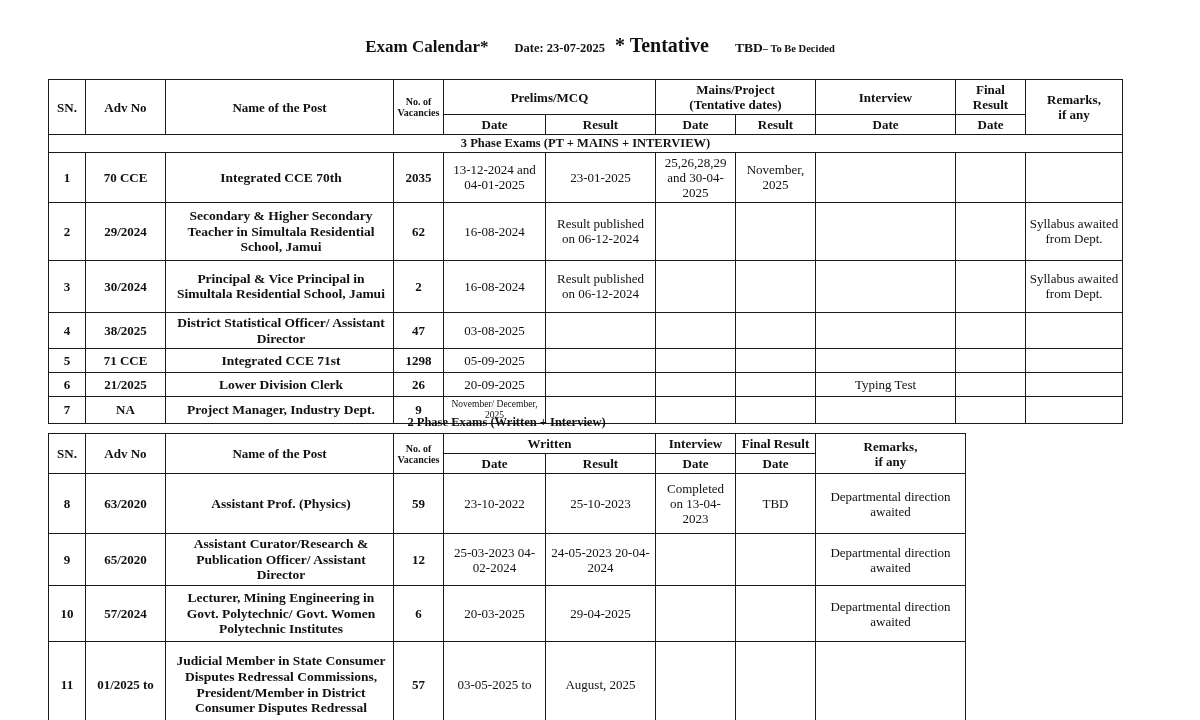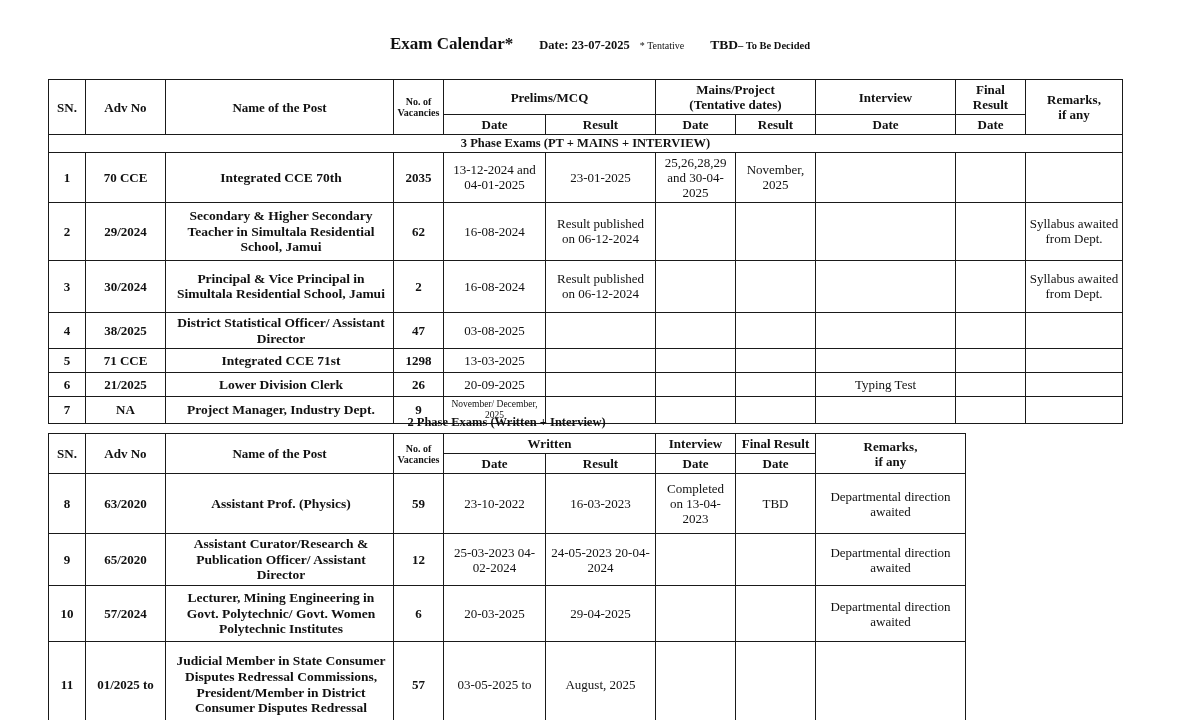--- a/index.html
+++ b/index.html
@@ -26,21 +26,21 @@
   .subline {
     margin-top:4px;
     display:flex;
     justify-content:center;
     align-items:baseline;
     gap:0;
     font-weight:bold;
   }
   .sub-cal { font-size:17px; font-weight:bold; }
   .sub-date { font-size:12.5px; font-weight:bold; margin-left:26px;text-align:center; }
-  .sub-tent { font-size:10px; font-weight:normal; margin-left:10px; }
+  .sub-tent { font-size:20px; font-weight:bold; margin-left:10px; }
   .sub-tbd  { font-size:13.5px; font-weight:bold; margin-left:26px; }
   .sub-tbd .small { font-size:10.5px; }
 
   
   table {
     border-collapse:collapse;
     table-layout:fixed;
     font-family:"Liberation Serif", serif;
   }
   td, th {
@@ -200,21 +200,21 @@
           <td class="cell-c"></td>
           <td class="cell-c"></td>
           <td class="cell-c"></td>
           <td class="cell-c"></td>
         </tr>
         <tr style="height: 24px;">
           <td class="cell-c bold">5</td>
           <td class="cell-c bold">71 CCE</td>
           <td class="cell-l">Integrated CCE 71st</td>
           <td class="cell-c bold">1298</td>
-          <td class="cell-c">13-03-2025</td>
+          <td class="cell-c">05-09-2025</td>
           <td class="cell-c"></td>
           <td class="cell-c"></td>
           <td class="cell-c"></td>
           <td class="cell-c"></td>
           <td class="cell-c"></td>
           <td class="cell-c"></td>
         </tr>
         <tr style="height: 24px;">
           <td class="cell-c bold">6</td>
           <td class="cell-c bold">21/2025</td>
@@ -280,21 +280,21 @@
         <th>Date</th>
       </tr>
     </thead>
     <tbody id="t2-body">
         <tr style="height: 60px;">
           <td class="cell-c bold">8</td>
           <td class="cell-c bold">63/2020</td>
           <td class="cell-l">Assistant Prof. (Physics)</td>
           <td class="cell-c bold">59</td>
           <td class="cell-c">23-10-2022</td>
-          <td class="cell-c">16-03-2023</td>
+          <td class="cell-c">25-10-2023</td>
           <td class="cell-c">Completed on 13-04-2023</td>
           <td class="cell-c">TBD</td>
           <td class="cell-c">Departmental direction awaited</td>
         </tr>
         <tr style="height: 48px;">
           <td class="cell-c bold">9</td>
           <td class="cell-c bold">65/2020</td>
           <td class="cell-l">Assistant Curator/Research &amp; Publication Officer/ Assistant Director</td>
           <td class="cell-c bold">12</td>
           <td class="cell-c">25-03-2023 04-02-2024</td>

